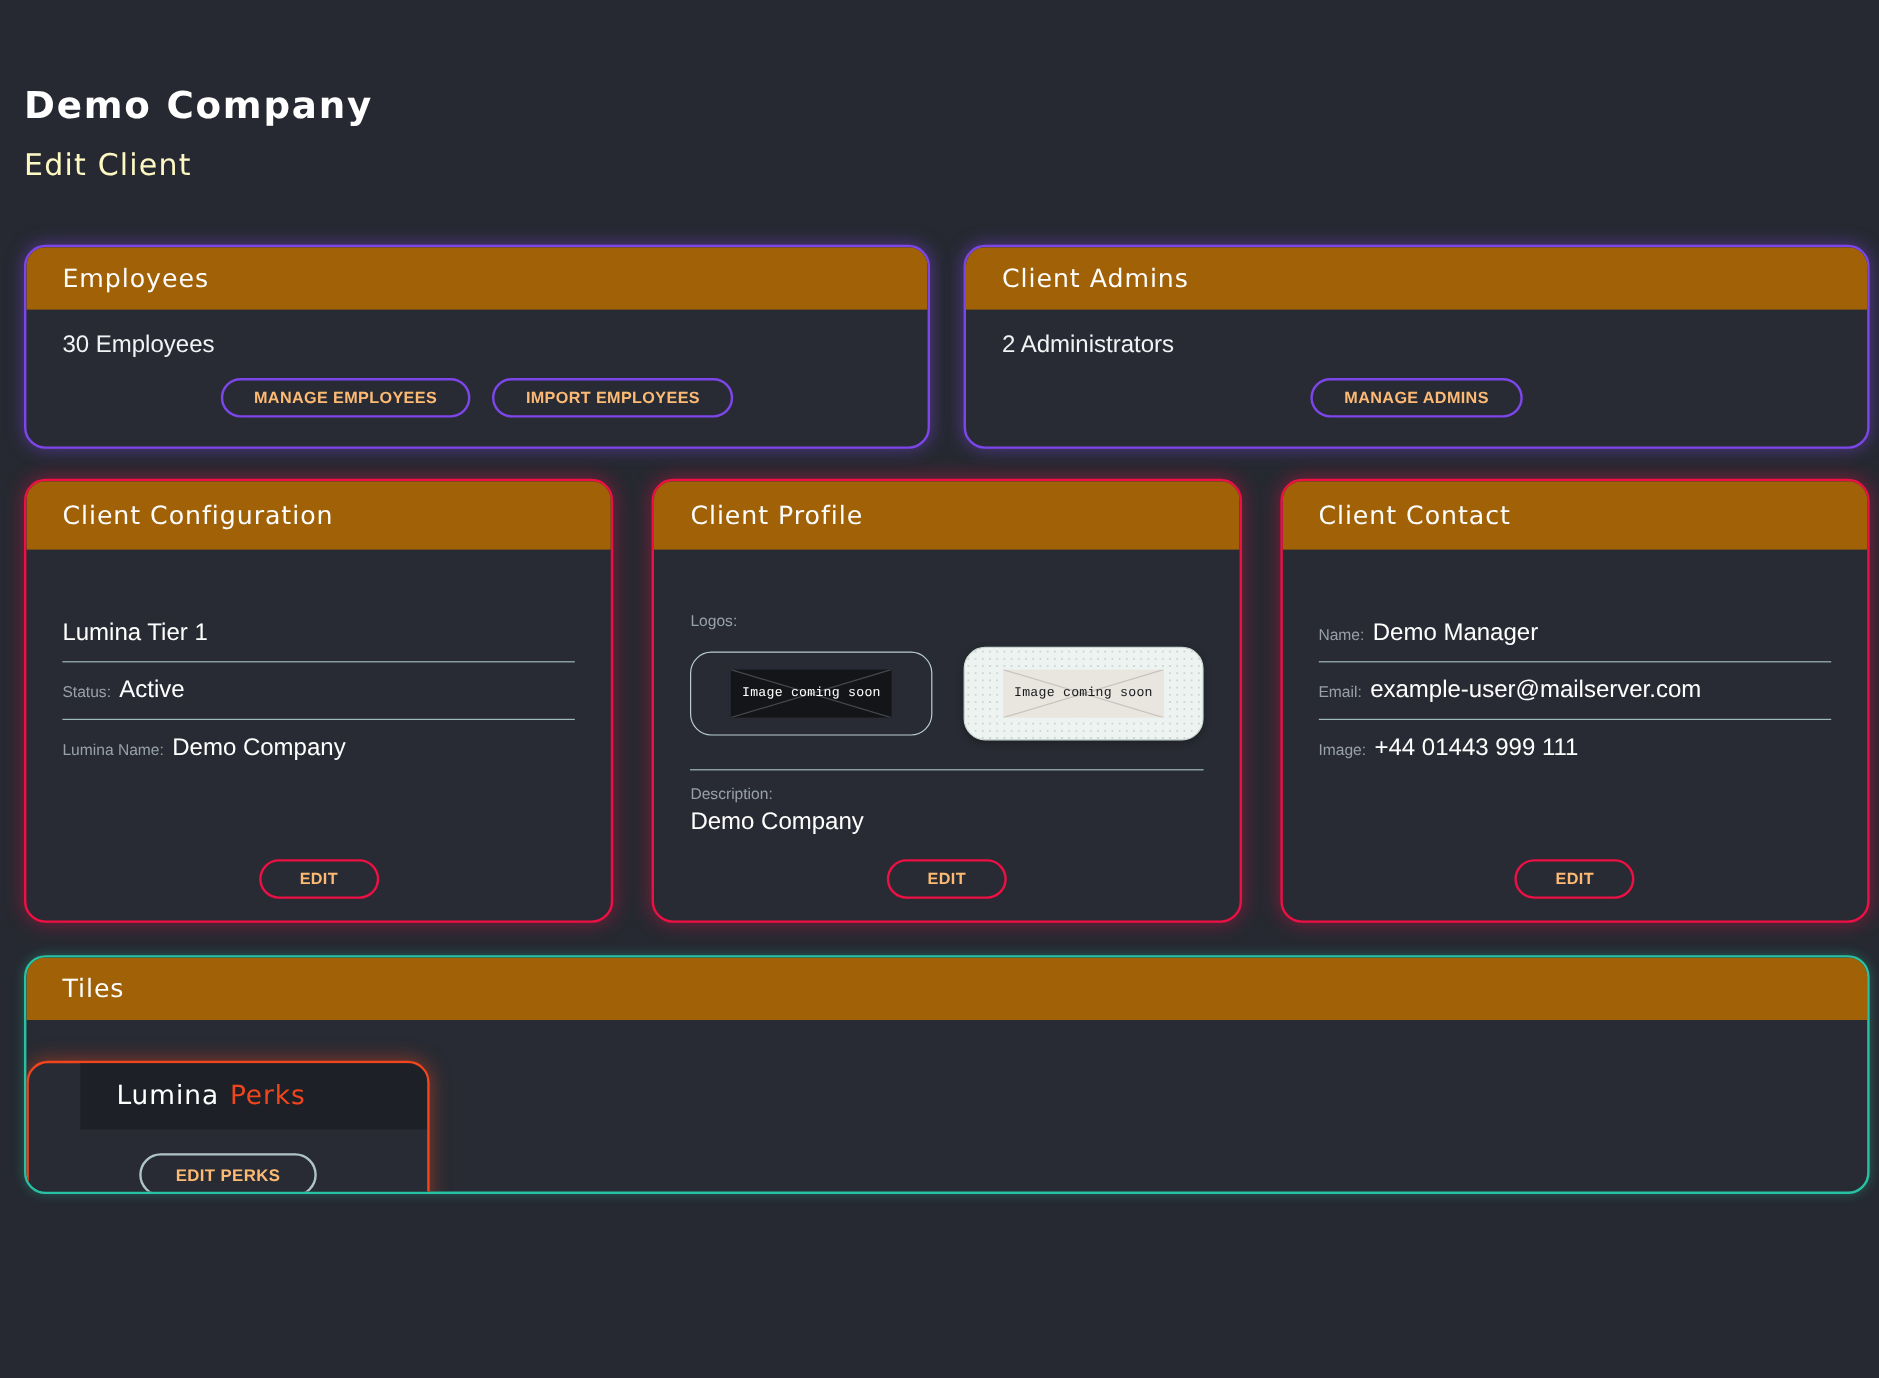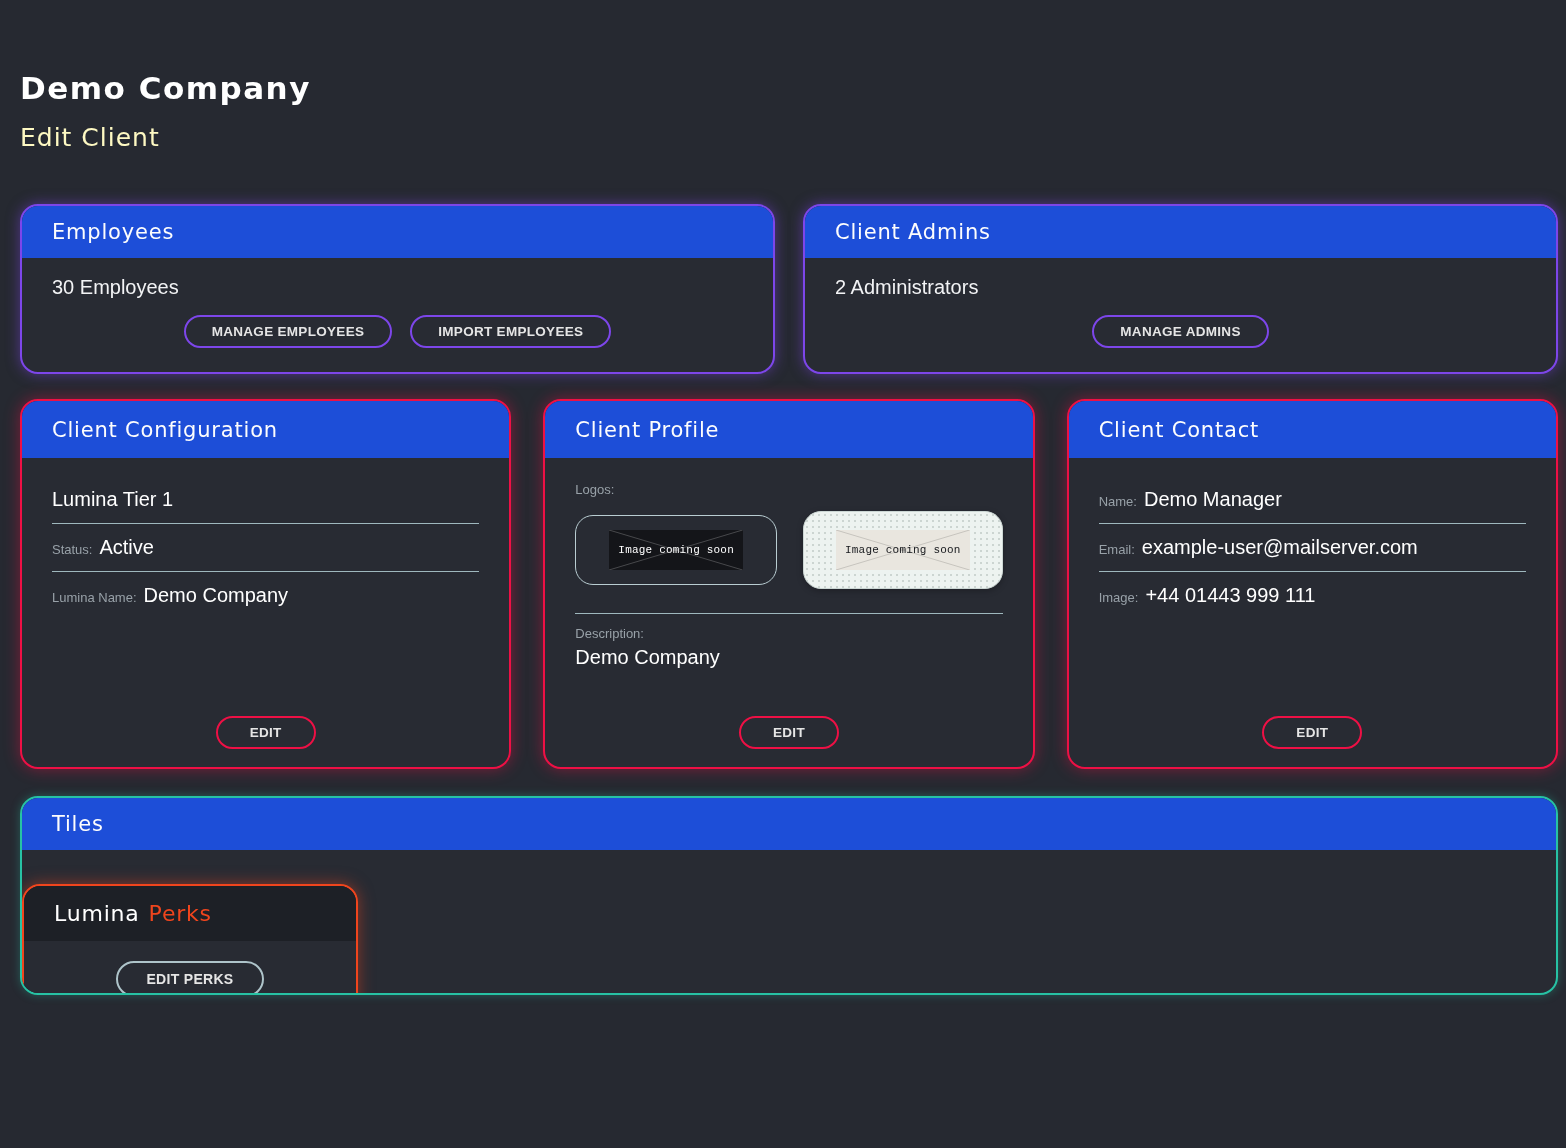--- a/index.html
+++ b/index.html
@@ -24,48 +24,48 @@
   }
 
   
   .card {
     border:2px solid; border-radius:18px;
     background:#282b33;
     display:flex; flex-direction:column;
     overflow:hidden;
   }
   .card-header {
-    background:#1d4ed8;
+    background:#a16207;
     display:flex; align-items:center;
     padding:0 30px; height:52px; flex:0 0 auto;
     font-family:"DejaVu Sans", sans-serif;
     font-size:21px; font-weight:400; letter-spacing:0.8px; color:#fdfdfd;
   }
   .h57 { height:57px; }
   .card-body { flex:1; display:flex; flex-direction:column; }
 
   .purple { border-color:#7d46ea; box-shadow:0 0 14px rgba(125,70,234,.5); }
-  .red    { border-color:#ee1045; box-shadow:0 0 16px rgba(238,16,69,.45); }
+  .red    { border-color:#ee1045; box-shadow:0 0 16px rgba(238,16,69,.45);gap:28px; }
   .teal   { border-color:#27c2a4; box-shadow:0 0 10px rgba(39,194,164,.35); }
   .orange { border-color:#f0451d; box-shadow:0 0 16px rgba(240,69,29,.5); }
 
   .row1 { display:flex; gap:28px; margin-top:52px; }
   .row1 .card { flex:1; height:170px; }
   .row2 { display:flex; gap:32px; margin-top:25px; }
   .row2 .card { flex:1; height:370px; }
 
   
   .count-text { font-size:20px; color:#f2f3f5; }
   .r1-body { padding:18px 30px 20px; }
   .btn-row { display:flex; gap:18px; justify-content:center; margin-top:16px; }
 
   
   .pill {
     background:transparent; border:2px solid; border-radius:20px;
-    color:#e5e5e5; font-family:"Liberation Sans", sans-serif;
+    color:#fdba74; font-family:"Liberation Sans", sans-serif;
     font-weight:700; font-size:13.5px; letter-spacing:0.3px;
     padding:7px 26px; cursor:pointer; white-space:nowrap;
   }
   .pill-purple { border-color:#7d46ea; }
   .pill-red { border-color:#ee1045; padding:7px 32px; }
   .pill-neutral { border-color:#aec4ca; padding:8px 28px; font-size:14px; }
 
   
   .r2-body { padding:24px 30px 18px; }
   .field { padding:6px 0 12px; border-bottom:1px solid #9fb8be; margin-bottom:6px; }
@@ -100,21 +100,21 @@
   .desc-label { margin-top:12px; }
   .desc-value { margin-top:5px; }
 
   
   .tiles-card { margin-top:27px; height:199px; }
   .tiles-body { flex:1; display:flex; justify-content:center; align-items:flex-start; padding-top:34px; }
   .perks-card { width:336px; height:138px; }
   .perks-header {
     height:55px; background:#1d2026; flex:0 0 auto;
     display:flex; align-items:center; padding:0 30px;
-    font-family:"DejaVu Sans", sans-serif; font-size:22px; letter-spacing:0.8px;
+    font-family:"DejaVu Sans", sans-serif; font-size:22px; letter-spacing:0.8px;margin-left:43px;
   }
   .perks-accent { color:#f0451d; margin-left:9px; }
   .perks-body { flex:1; display:flex; align-items:center; justify-content:center; padding-bottom:4px; }
 </style>
 </head>
 <body>
 
 <div class="container">
 
   <div class="page-title">Demo Company</div>

